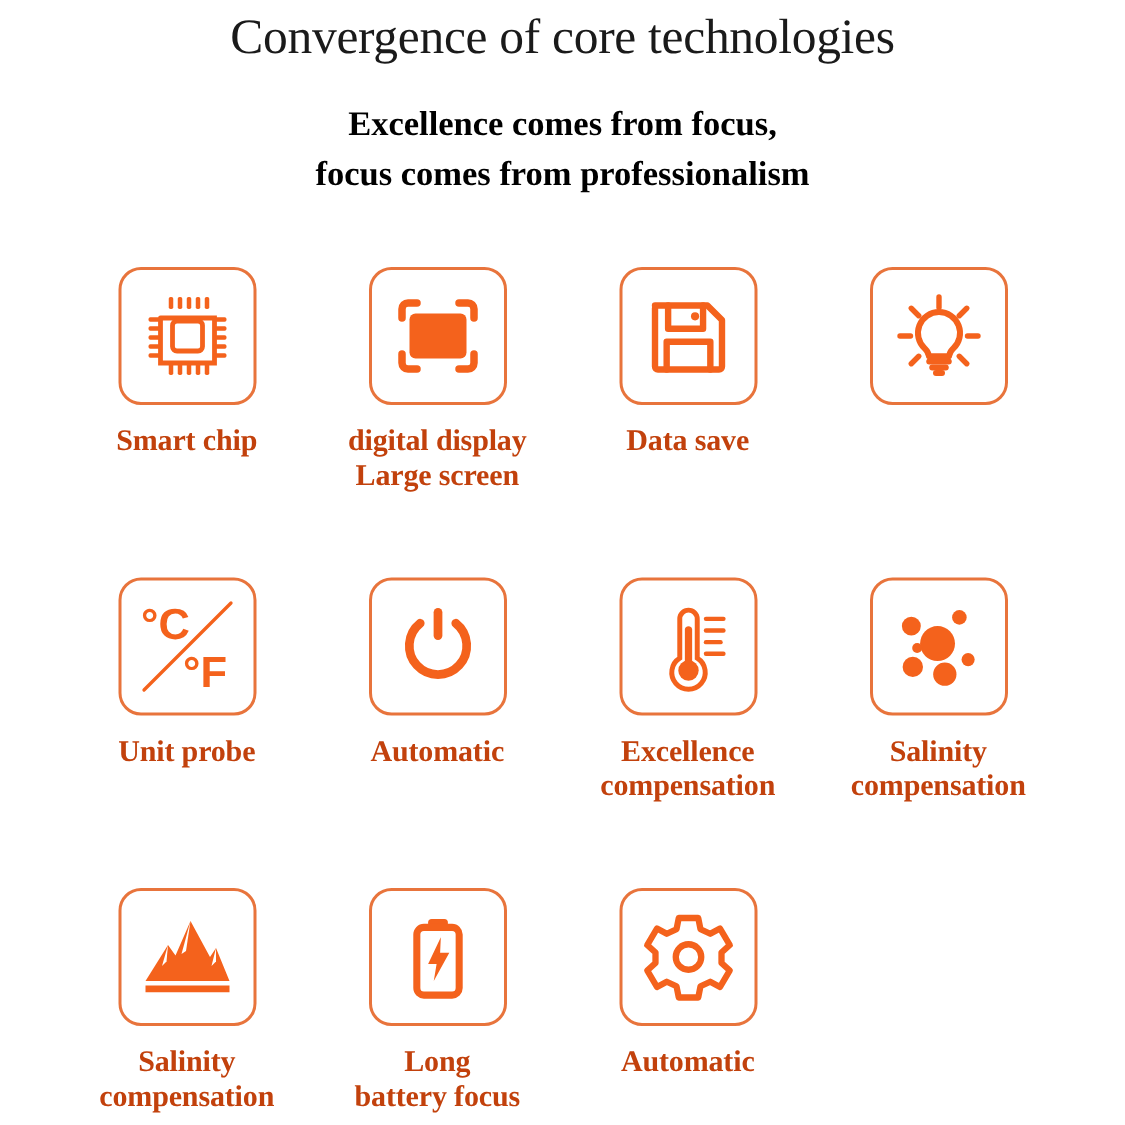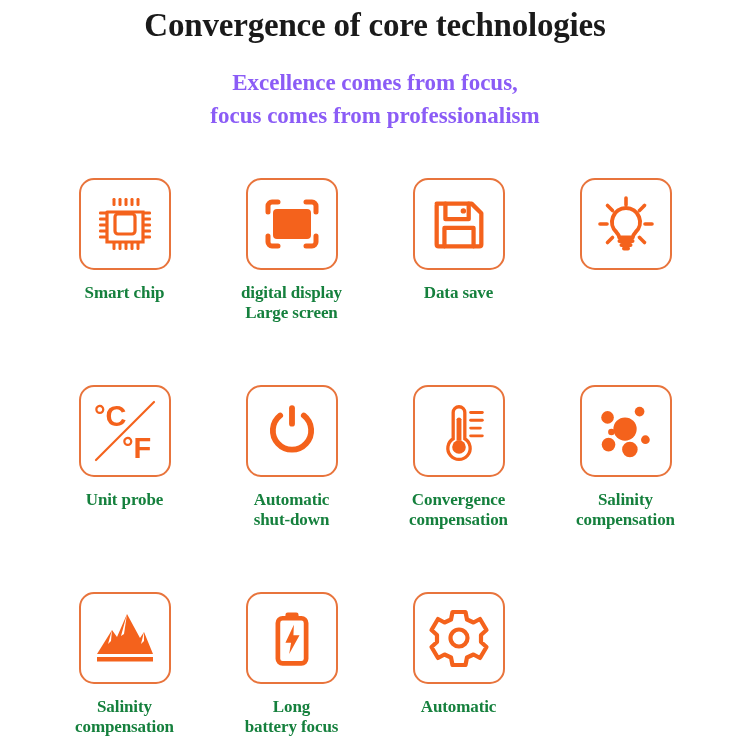--- a/index.html
+++ b/index.html
@@ -20,31 +20,31 @@
     box-sizing: border-box;
   }
 
   
   .headings {
     text-align: center;
     padding-top: 6px;
   }
   .main-title {
     font-size: 33px;
-    font-weight: bold;
+    font-weight: normal;
     color: #1a1a1a;
     letter-spacing: -0.2px;
     line-height: 1.18;
     margin: 0;
   }
   .sub-title {
     margin-top: 21px;
     font-size: 23px;
     font-weight: bold;
-    color: #8b5cf6;
+    color: #000000;
     line-height: 1.45;
   }
   .sub-line {
     display: block;
   }
 
   
   .grid {
     position: absolute;
     top: 166px;
@@ -73,23 +73,23 @@
     align-items: center;
     justify-content: center;
     background: #ffffff;
   }
   .tile svg {
     display: block;
   }
   .caption {
     margin-top: 13px;
     text-align: center;
-    font-size: 17px;
+    font-size: 20px;
     font-weight: bold;
-    color: #15803d;
+    color: #c2410c;
     line-height: 1.17;
     width: 167px;
     letter-spacing: -0.1px;
   }
   .cap-line { display: block; }
 </style>
 </head>
 <body>
 
 <div class="page">
@@ -226,21 +226,20 @@
           <svg width="62" height="62" viewBox="0 0 68 68">
             <g fill="none" stroke="#f4621c" stroke-width="6.4" stroke-linecap="round">
               <path d="M21 17 a21 21 0 1 0 26 0"></path>
               <path d="M34 9 v17"></path>
             </g>
           </svg>
         </span>
       </div>
       <div class="caption">
         <span class="cap-line">Automatic</span>
-        <span class="cap-line">shut-down</span>
       </div>
     </div>
 
     <div class="cell">
       <div class="tile">
         <span>
           <svg width="66" height="66" viewBox="0 0 68 68">
             <g fill="none" stroke="#f4621c" stroke-width="3.4" stroke-linecap="round">
               <path d="M28 42 V15 a6 6 0 0 1 12 0 v27 a11.5 11.5 0 1 1 -12 0 z"></path>
             </g>
@@ -249,21 +248,21 @@
             <g stroke="#f4621c" stroke-width="3" stroke-linecap="round">
               <path d="M46 15 h12"></path>
               <path d="M46 23 h12"></path>
               <path d="M46 31 h10"></path>
               <path d="M46 39 h12"></path>
             </g>
           </svg>
         </span>
       </div>
       <div class="caption">
-        <span class="cap-line">Convergence</span>
+        <span class="cap-line">Excellence</span>
         <span class="cap-line">compensation</span>
       </div>
     </div>
 
     <div class="cell">
       <div class="tile">
         <span>
           <svg width="66" height="66" viewBox="0 0 68 68">
             <g fill="#f4621c">
               <circle cx="33" cy="32" r="12"></circle>

